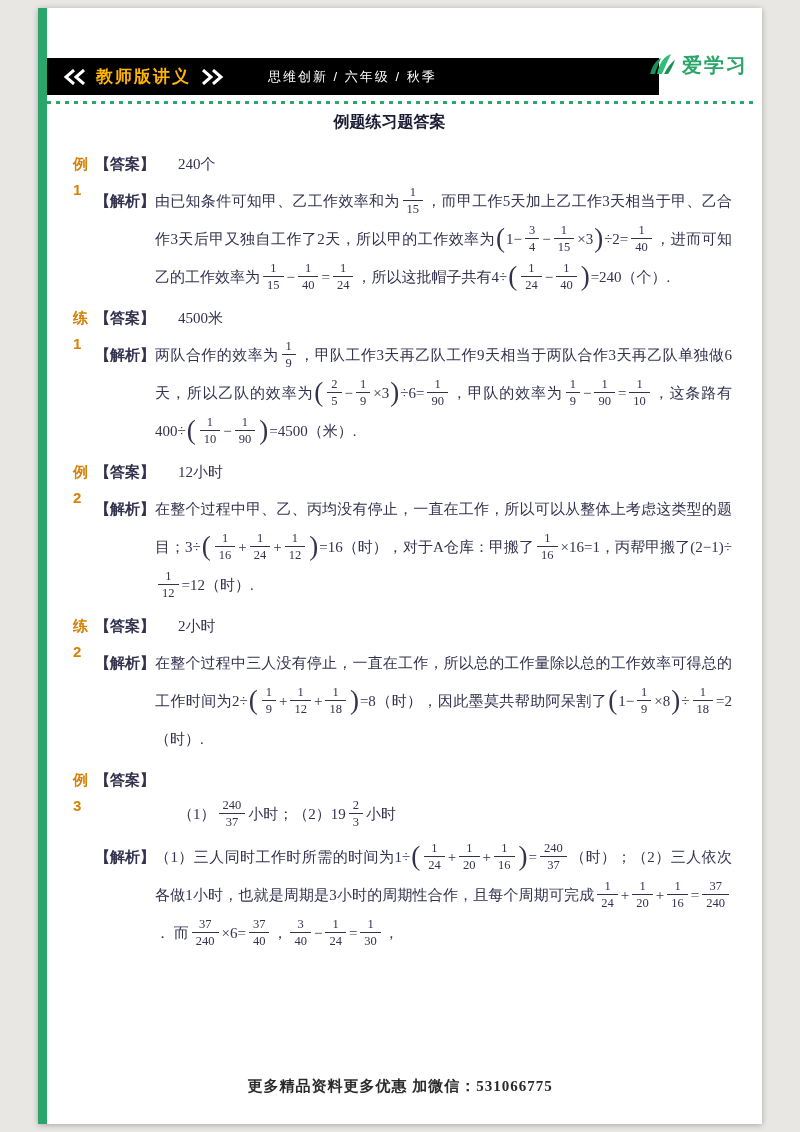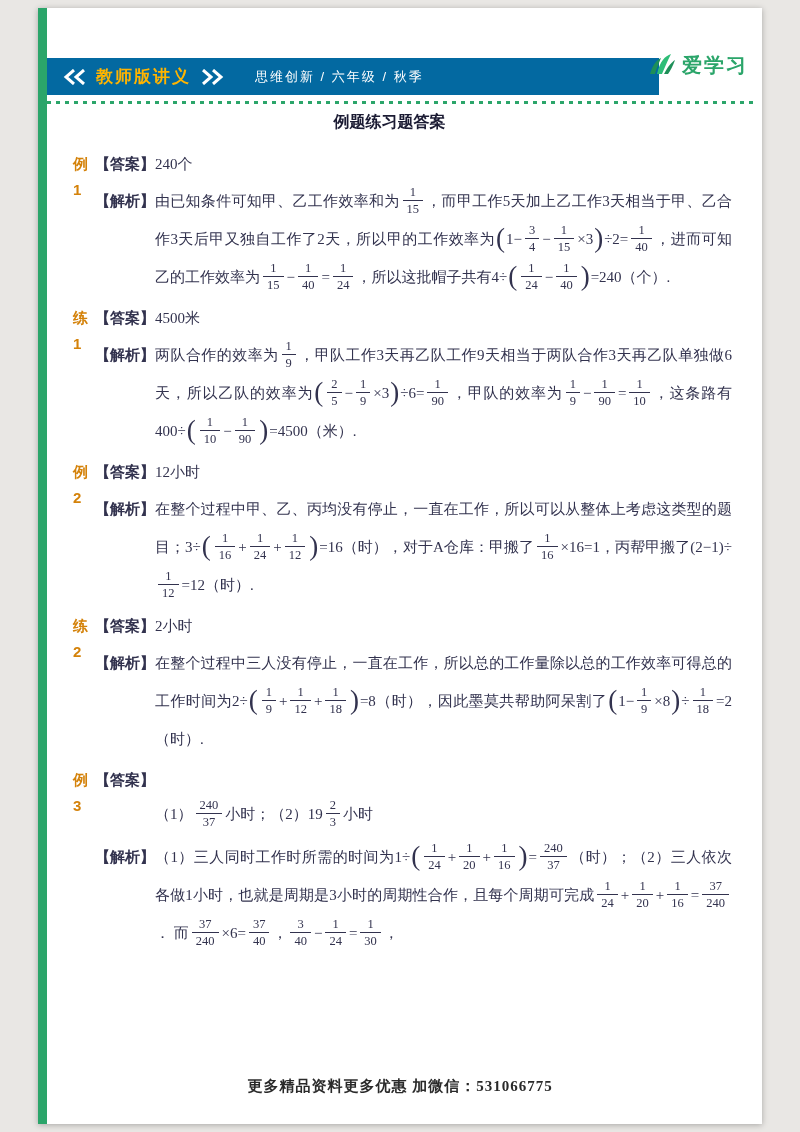--- a/index.html
+++ b/index.html
@@ -11,45 +11,45 @@
     position:relative;
     overflow:hidden;
   }
   .sheet {
     position:absolute; left:38px; top:8px; width:724px; height:1116px;
     background:#ffffff; box-shadow:0 1px 6px rgba(0,0,0,.28); overflow:hidden;
   }
   .strip { position:absolute; left:0; top:0; width:9px; height:100%; background:#2ba56a; }
   .bar {
     position:absolute; left:9px; top:50px; width:612px; height:37px;
-    background:#0369a1; display:flex; align-items:center; padding:0 16px;
+    background:#000000; display:flex; align-items:center; padding:0 16px;
     font-family:"Liberation Sans","DejaVu Sans",sans-serif;
   }
   .chev { display:flex; align-items:center; }
   .brand { color:#ffb400; font-weight:bold; font-size:17px; margin:0 9px; letter-spacing:2px; white-space:nowrap; }
-  .meta { color:#ffffff; font-size:13px; margin-left:31px; letter-spacing:2px; white-space:nowrap; }
+  .meta { color:#ffffff; font-size:13px; margin-left:44px; letter-spacing:2px; white-space:nowrap; }
   .logo { position:absolute; right:14px; top:44px; display:flex; align-items:flex-start; gap:5px; }
   .logo-text { color:#2ba56a; font-weight:bold; font-size:20px; letter-spacing:2px;
     font-family:"Liberation Sans","DejaVu Sans",sans-serif; }
   .dotline {
     position:absolute; left:9px; right:4px; top:93px; height:3px;
     background:repeating-linear-gradient(90deg,#2ba56a 0 4px,transparent 4px 9px);
   }
   .content { position:absolute; top:104px; left:9px; right:0; padding-right:30px; }
   .title { text-align:center; font-size:21px; font-weight:bold; color:#1b1b33; margin-top:50px; letter-spacing:1px; }
   .subtitle { text-align:center; font-size:16px; font-weight:bold; color:#1b1b33; }
   .problems { margin-top:18px; }
   .problem { display:flex; margin-bottom:9px; }
   .p-label {
     flex:0 0 48px; padding-left:26px; color:#d4820a; font-weight:bold; font-size:15px;
     line-height:26px; font-family:"Liberation Sans","DejaVu Sans",sans-serif;
   }
   .p-body { flex:1; min-width:0; }
   .row { display:flex; align-items:flex-start; }
-  .row-answer { margin-bottom:5px; }
+  .row-answer { margin-bottom:5px;gap:23px; }
   .tag { flex:0 0 58px; font-weight:bold; font-size:15px; line-height:26px; white-space:nowrap; }
   .row-analysis .tag { line-height:38px; }
   .ans { font-size:15px; line-height:26px; }
   .ans.tall { line-height:38px;margin-top:28px; }
   .ana { flex:1; min-width:0; font-size:15px; line-height:38px; text-align:justify; }
   .frac {
     display:inline-block; vertical-align:middle; text-align:center;
     font-size:12.5px; line-height:1.15; margin:0 3px; transform:translateY(-2px);
   }
   .fnum { display:block; padding:0 4px 1px; border-bottom:1.3px solid currentColor; }

